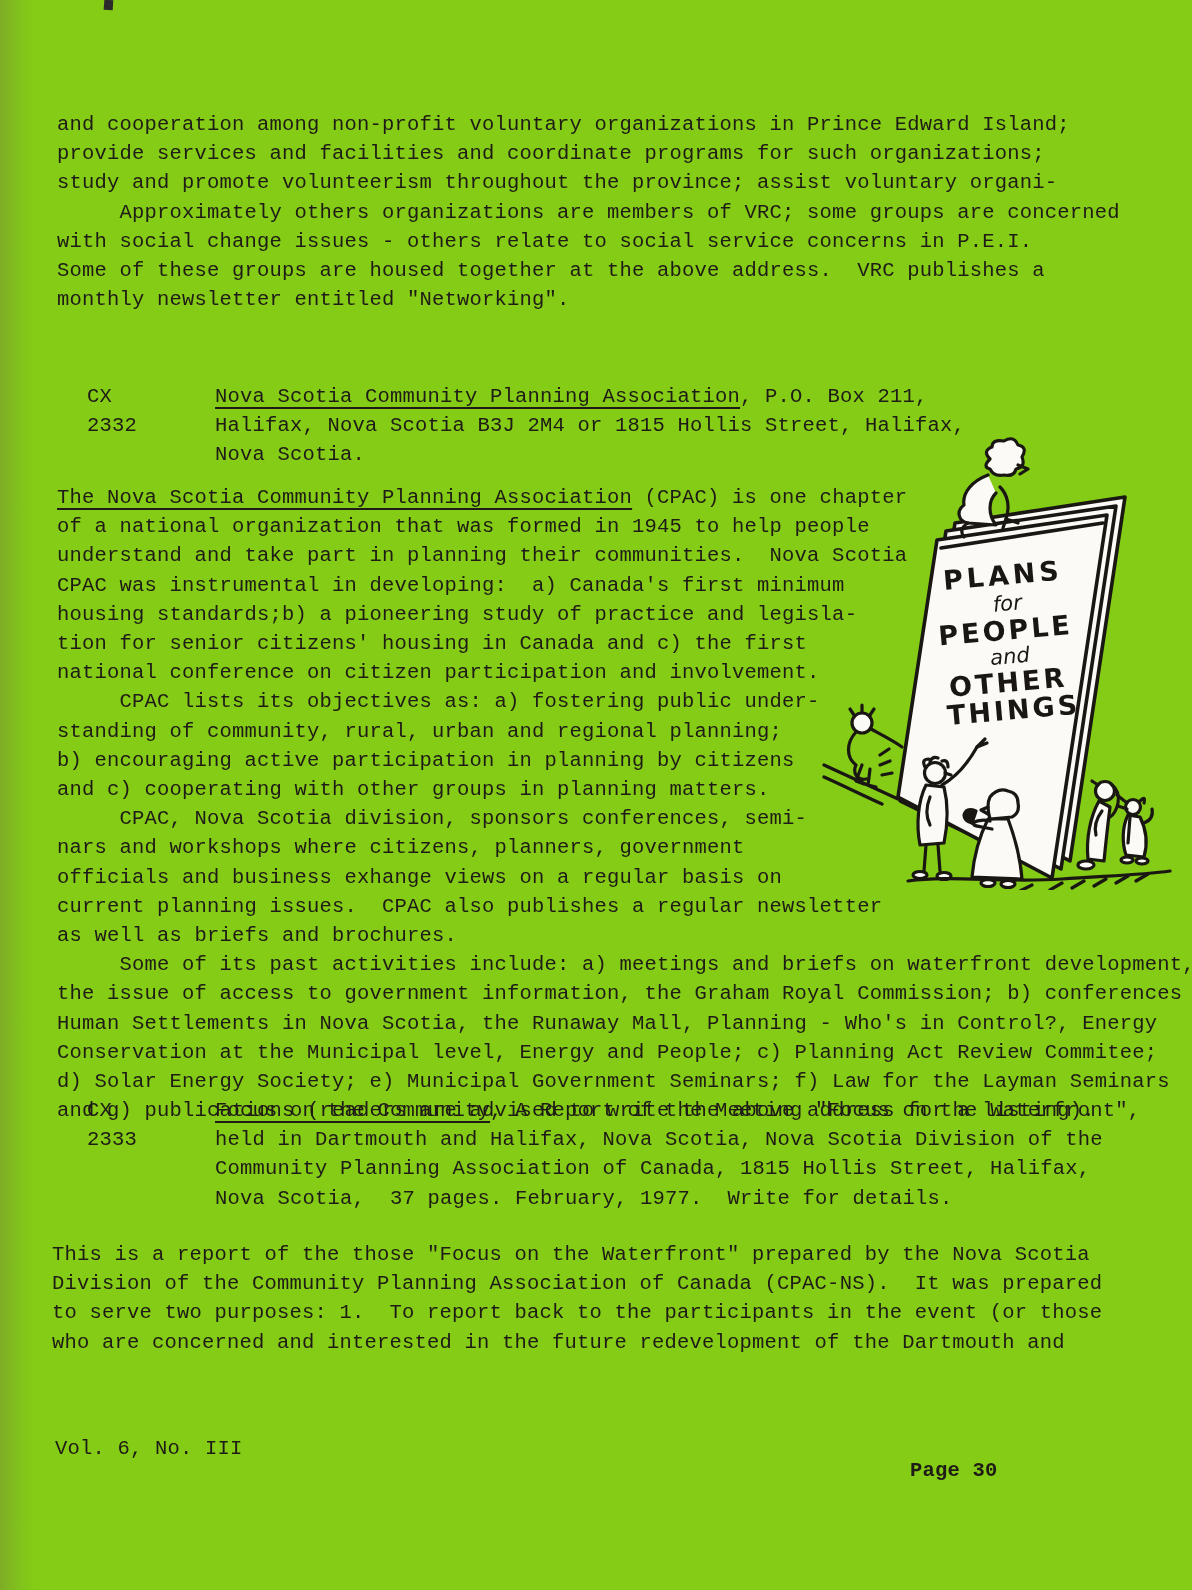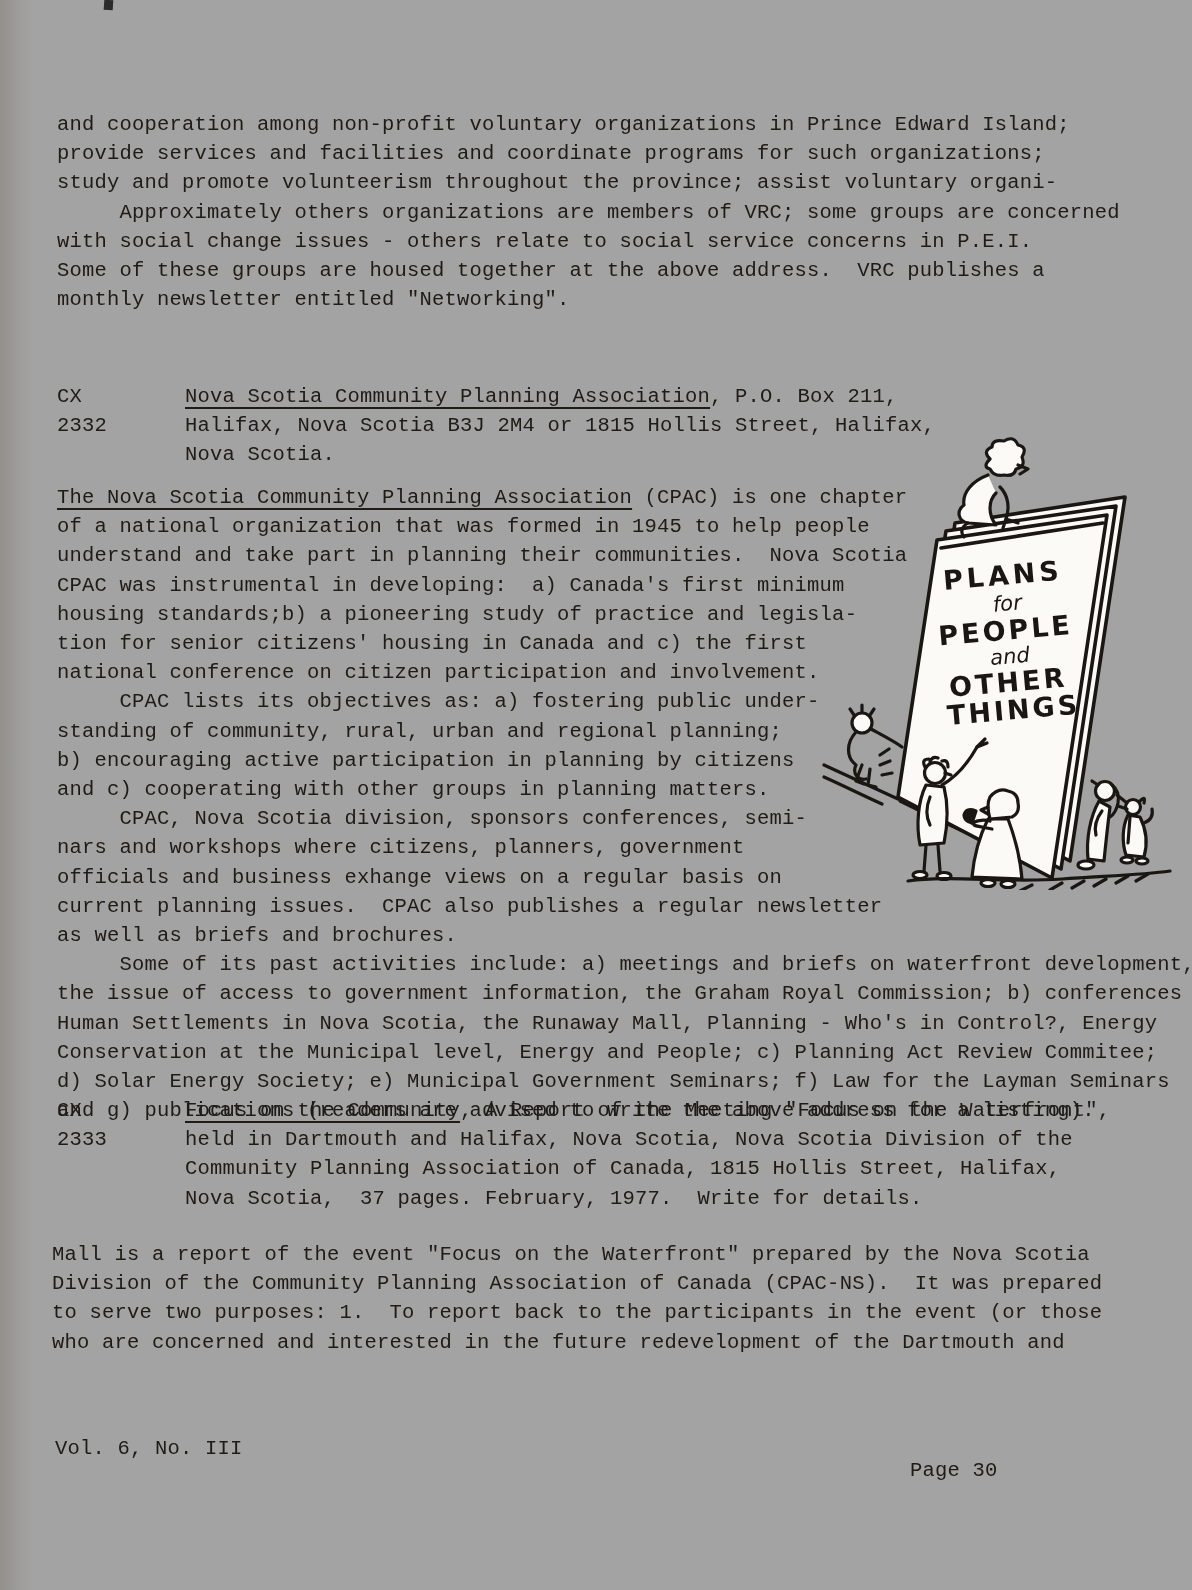--- a/index.html
+++ b/index.html
@@ -1,45 +1,45 @@
 <!DOCTYPE html>
 <html><head>
 <meta charset="utf-8">
 <style>
   html,body{margin:0;padding:0;}
   .page{
     position:relative;
     width:1192px;height:1590px;
-    background:#a3a3a3;
+    background:#84cc16;
     overflow:hidden;
     font-family:"Liberation Mono","DejaVu Sans Mono",monospace;
     color:#1f1b16;
   }
   .edge-shade{
     position:absolute;left:0;top:0;bottom:0;width:34px;
     background:linear-gradient(to right, rgba(110,100,80,0.30), rgba(110,100,80,0.10) 55%, rgba(110,100,80,0));
     pointer-events:none;
   }
   .scan-mark{
     position:absolute;left:104px;top:0;width:9px;height:10px;
     background:#2b2b2b;transform:rotate(4deg);
   }
   .txt{position:absolute;font-size:20.5px;line-height:29.2px;letter-spacing:0.2px;}
   .line{white-space:pre;}
   .u{text-decoration:underline;text-underline-offset:5px;text-decoration-thickness:2px;}
-  .entry{display:flex;}
+  .entry{display:flex;margin-left:30px;}
   .entry .code-col{width:128px;flex:0 0 128px;}
   .entry .code-col div{line-height:29.2px;}
   .p-intro{left:57px;top:110px;}
   .e-2332{left:57px;top:382px;}
   .p-cpac{left:57px;top:483px;}
   .e-2333{left:57px;top:1096px;}
   .p-report{left:52px;top:1240px;}
   .footer-vol{left:55px;top:1434px;}
-  .footer-page{left:910px;top:1456px;}
+  .footer-page{left:910px;top:1456px;font-weight:bold;}
   .illus{position:absolute;left:822px;top:435px;width:358px;height:455px;}
 </style>
 </head>
 <body>
 
 <div class="page">
 
   <div class="edge-shade"></div>
   <div class="scan-mark"></div>
 
@@ -196,21 +196,21 @@
       <div class="line"><span class="u">Focus on the Community</span><span>, A Report of the Meeting "Focus on the Waterfront",</span></div>
       <div>
           <div class="line">held in Dartmouth and Halifax, Nova Scotia, Nova Scotia Division of the</div>
           <div class="line">Community Planning Association of Canada, 1815 Hollis Street, Halifax,</div>
           <div class="line">Nova Scotia,  37 pages. February, 1977.  Write for details.</div>
         </div>
     </div>
   </div>
 
   <div class="txt p-report">
-      <div class="line">Mall is a report of the event "Focus on the Waterfront" prepared by the Nova Scotia</div>
+      <div class="line">This is a report of the those "Focus on the Waterfront" prepared by the Nova Scotia</div>
       <div class="line">Division of the Community Planning Association of Canada (CPAC-NS).  It was prepared</div>
       <div class="line">to serve two purposes: 1.  To report back to the participants in the event (or those</div>
       <div class="line">who are concerned and interested in the future redevelopment of the Dartmouth and</div>
     </div>
 
   <div class="txt footer-vol">Vol. 6, No. III</div>
   <div class="txt footer-page">Page 30</div>
 
 </div>
 

